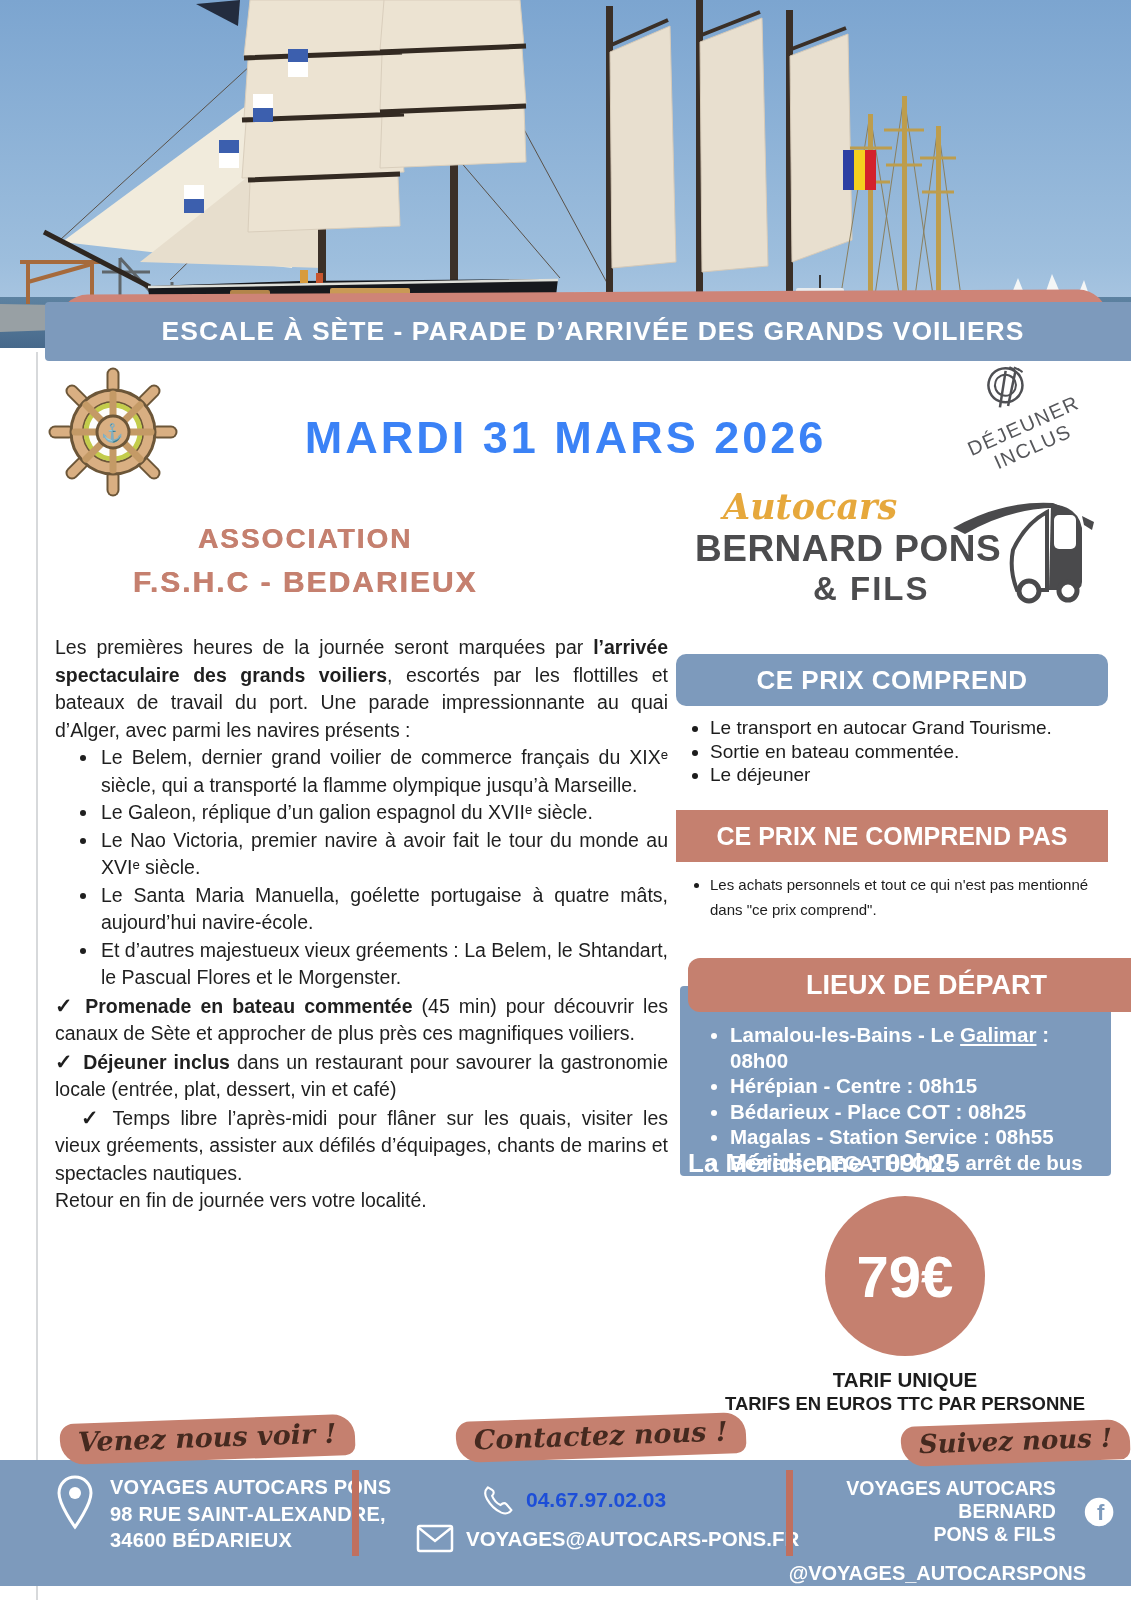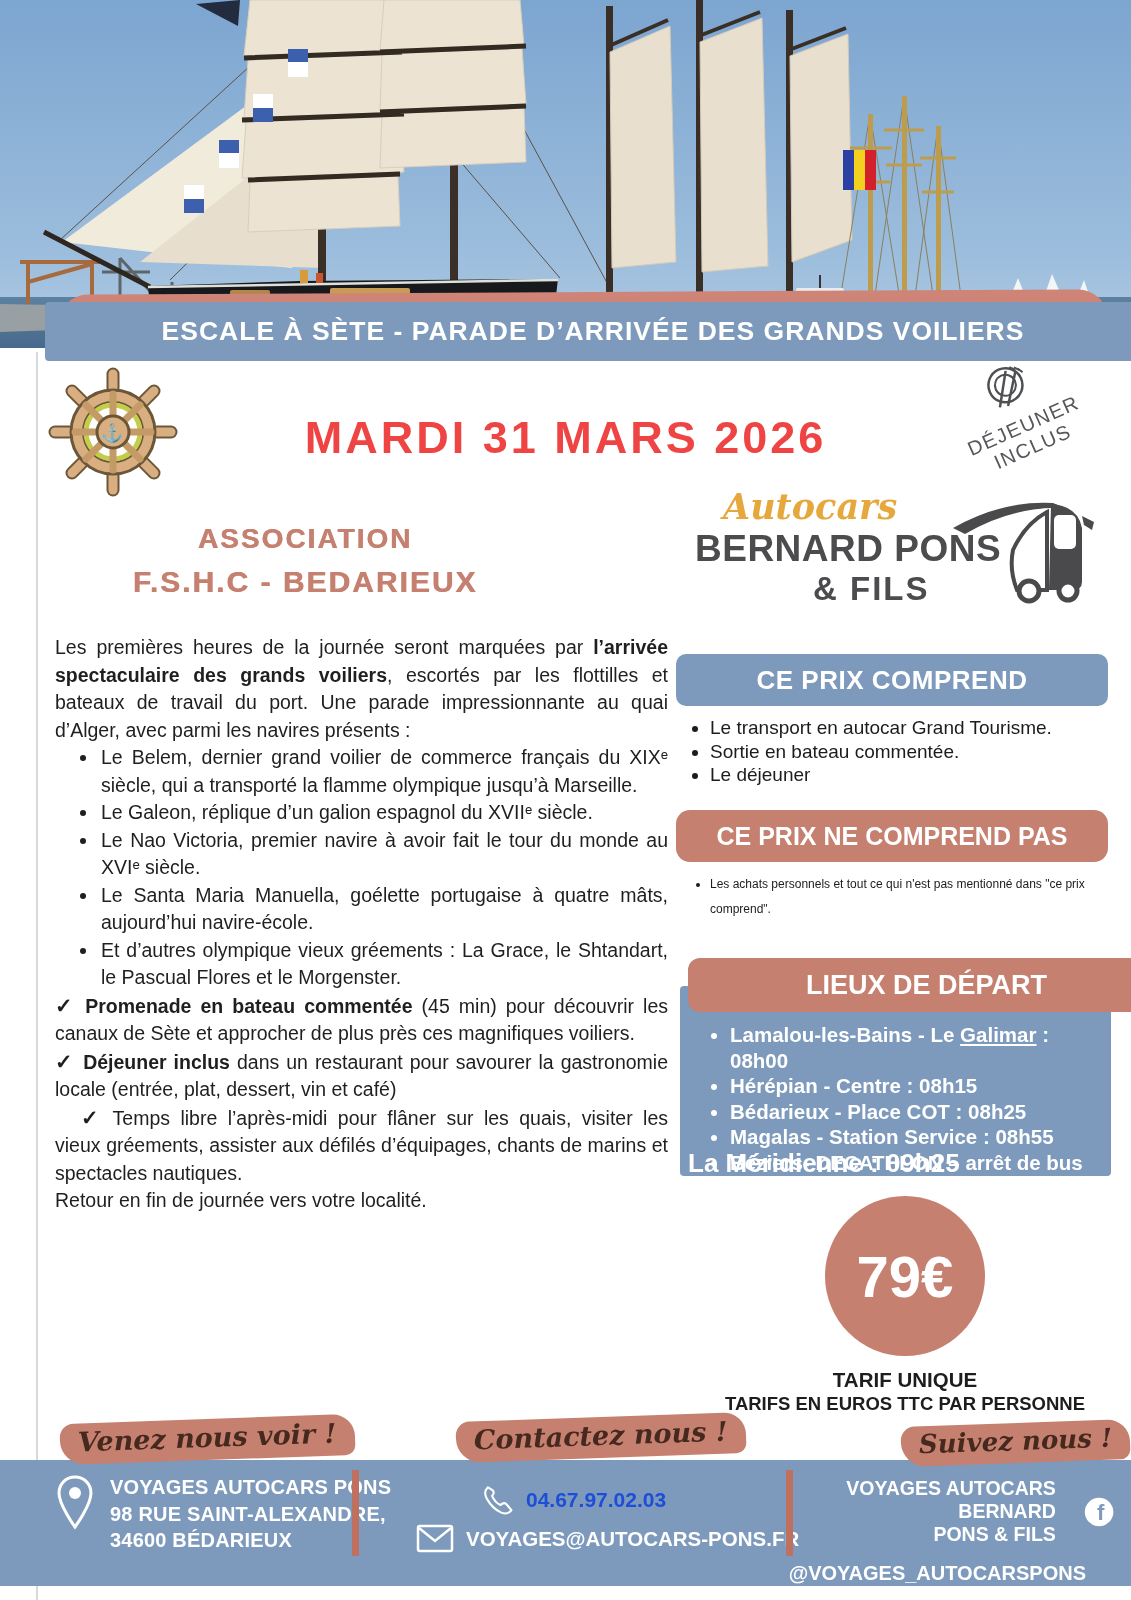--- a/index.html
+++ b/index.html
@@ -17,21 +17,21 @@
   .blue-banner{left:45px;top:302px;width:1096px;height:59px;background:#7D9ABC;border-radius:4px;
                display:flex;align-items:center;justify-content:center;}
   .blue-banner span{color:#ffffff;font-weight:700;font-size:26.5px;letter-spacing:1px;}
 
   .edge-line{left:36px;top:352px;width:2px;height:1248px;background:#d7d9db;}
 
   
   .wheel{left:48px;top:364px;}
 
   
-  .date-title{left:0;top:412px;width:1131px;text-align:center;color:#ef4444;font-weight:700;
+  .date-title{left:0;top:412px;width:1131px;text-align:center;color:#3b82f6;font-weight:700;
               font-size:45px;letter-spacing:3px;}
 
   
   .stamp{left:918px;top:356px;width:196px;text-align:center;transform:rotate(-24deg);color:#56575B;}
   .stamp .line{font-size:20px;letter-spacing:1.5px;line-height:23px;}
   .stamp svg{display:block;margin:0 auto 2px auto;}
 
   
   .assoc{left:55px;top:518px;width:500px;text-align:center;color:#C5806F;font-weight:800;letter-spacing:2px;}
   .assoc .l1{font-size:28px;line-height:42px;text-shadow:0.6px 0 currentColor;}
@@ -49,24 +49,24 @@
   .main-col{left:55px;top:634px;width:613px;font-size:19.5px;line-height:27.5px;color:#1F1F1F;text-align:justify;}
   .main-col p{margin:0;}
   ul.ships{margin:0;padding-left:44px;list-style:disc;}
   ul.ships li{padding-left:2px;}
   .check-icon{font-weight:700;margin-right:9px;font-size:21px;}
   .indent{text-indent:26px;}
 
   
   .hdr{height:52px;display:flex;align-items:center;justify-content:center;color:#fff;font-weight:700;}
   .hdr-inc{left:676px;top:654px;width:432px;background:#7D9ABC;border-radius:10px;font-size:26px;letter-spacing:0.5px;}
-  .hdr-exc{left:676px;top:810px;width:432px;background:#C5806F;border-radius:14px;font-size:25px;}
+  .hdr-exc{left:676px;top:810px;width:432px;background:#C5806F;border-radius:0;font-size:25px;}
   .inc-list{left:684px;top:716px;width:424px;font-size:19px;line-height:23.5px;color:#1C1C1C;}
   .inc-list ul,.exc-list ul{margin:0;padding-left:26px;list-style:disc;}
-  .exc-list{left:684px;top:872px;width:414px;font-size:12px;line-height:25px;color:#1C1C1C;}
+  .exc-list{left:684px;top:872px;width:414px;font-size:15px;line-height:25px;color:#1C1C1C;}
 
   
   .dep-box{left:680px;top:986px;width:431px;height:190px;background:#7D9ABC;border-radius:4px;}
   .hdr-dep{left:688px;top:958px;width:477px;height:54px;background:#C5806F;border-radius:12px;font-size:27px;}
   .dep-list{left:700px;top:1022px;width:402px;color:#ffffff;font-weight:600;font-size:20.5px;line-height:25.5px;}
   .dep-list ul{margin:0;padding-left:30px;list-style:disc;}
   .dep-last{left:688px;top:1148px;color:#ffffff;font-weight:600;font-size:26px;}
 
   
   .price-circle{left:825px;top:1196px;width:160px;height:160px;border-radius:50%;background:#C5806F;
@@ -290,21 +290,21 @@
     </svg>
   </div>
 
   <div class="abs main-col">
     <p class="intro"><span>Les premières heures de la journée seront marquées par </span><span class="b">l’arrivée spectaculaire des grands voiliers</span><span>, escortés par les flottilles et bateaux de travail du port. Une parade impressionnante au quai d’Alger, avec parmi les navires présents :</span></p>
     <ul class="ships">
       <li>Le Belem, dernier grand voilier de commerce français du XIXᵉ siècle, qui a transporté la flamme olympique jusqu’à Marseille.</li>
       <li>Le Galeon, réplique d’un galion espagnol du XVIIᵉ siècle.</li>
       <li>Le Nao Victoria, premier navire à avoir fait le tour du monde au XVIᵉ siècle.</li>
       <li>Le Santa Maria Manuella, goélette portugaise à quatre mâts, aujourd’hui navire-école.</li>
-      <li>Et d’autres olympique vieux gréements : La Grace, le Shtandart, le Pascual Flores et le Morgenster.</li>
+      <li>Et d’autres majestueux vieux gréements : La Belem, le Shtandart, le Pascual Flores et le Morgenster.</li>
     </ul>
     <p class="check-row"><span class="check-icon">✓</span><span class="b">Promenade en bateau commentée</span><span> (45 min) pour découvrir les canaux de Sète et approcher de plus près ces magnifiques voiliers.</span></p>
     <p class="check-row"><span class="check-icon">✓</span><span class="b">Déjeuner inclus</span><span> dans un restaurant pour savourer la gastronomie locale (entrée, plat, dessert, vin et café)</span></p>
     <p class="check-row indent"><span class="check-icon">✓</span><span class="b"></span><span>Temps libre l’après-midi pour flâner sur les quais, visiter les vieux gréements, assister aux défilés d’équipages, chants de marins et spectacles nautiques.</span></p>
     <p>Retour en fin de journée vers votre localité.</p>
   </div>
 
   <div class="abs hdr hdr-inc">
     <span>CE PRIX COMPREND</span>
   </div>

